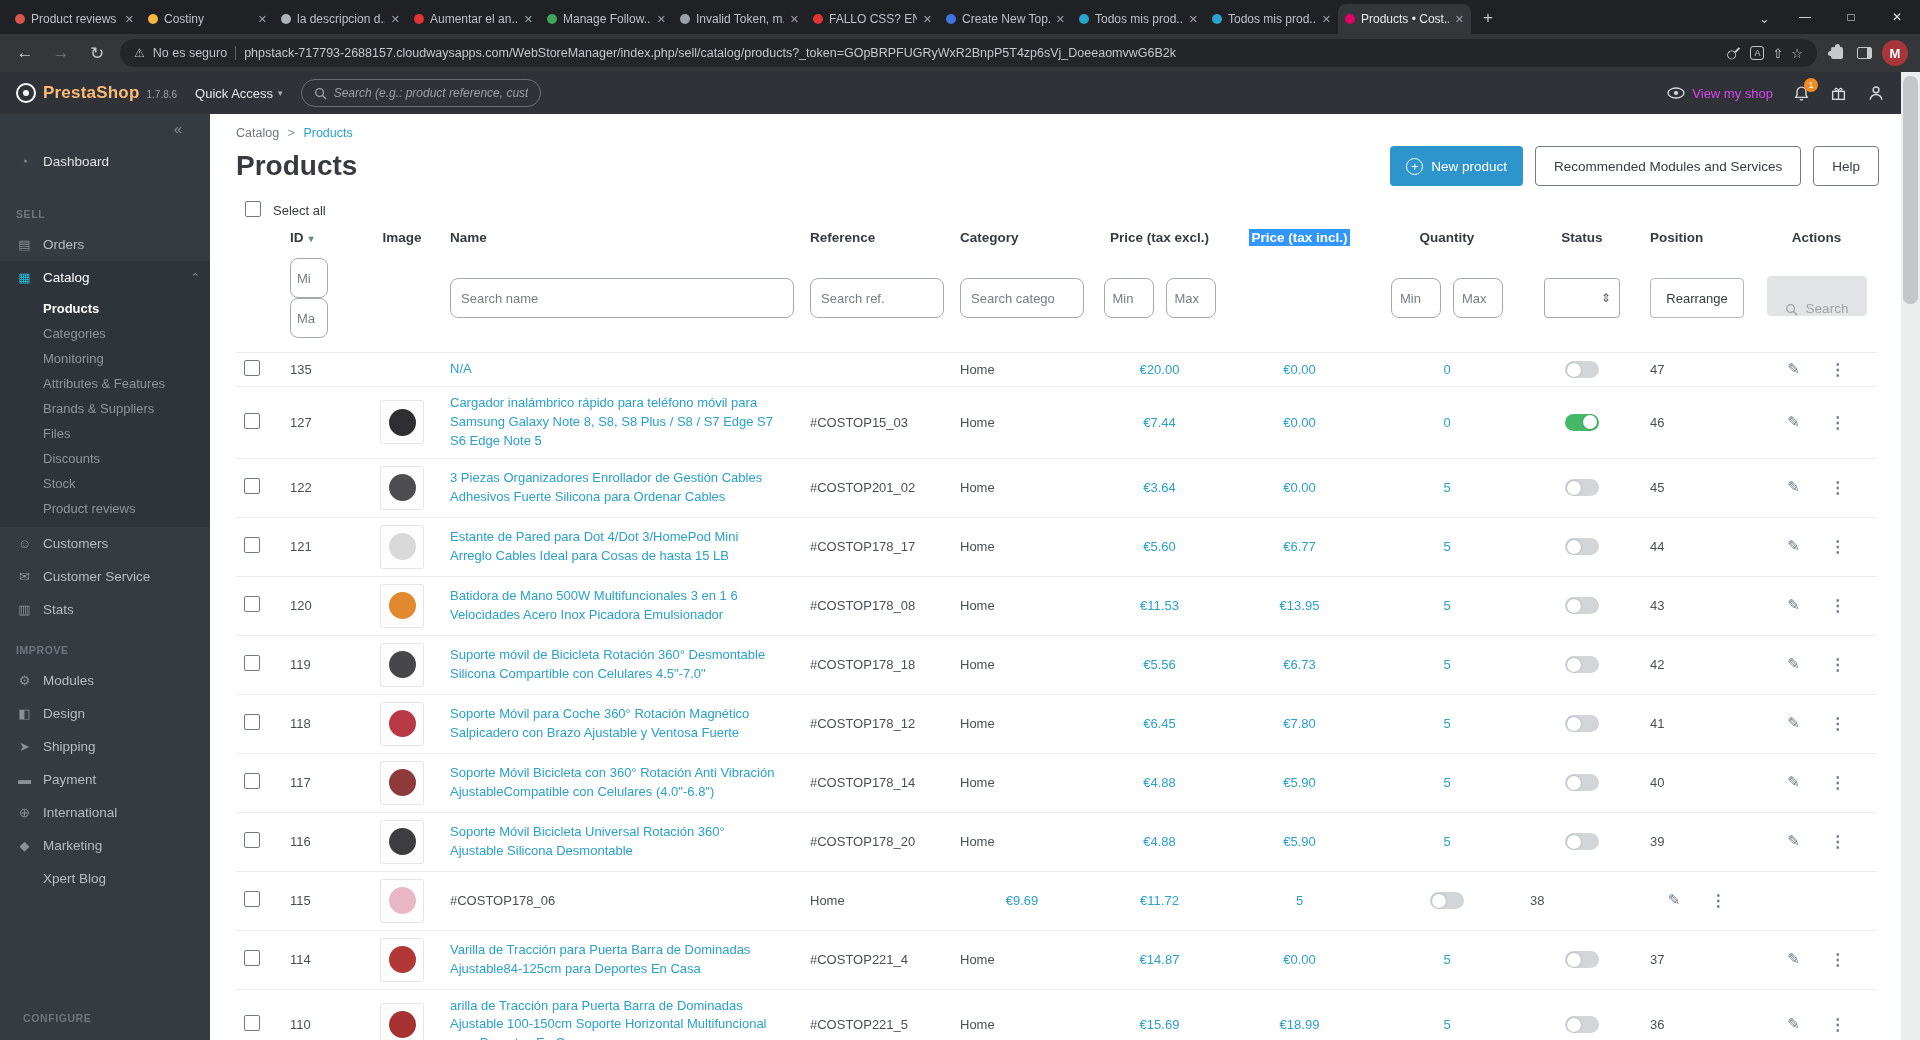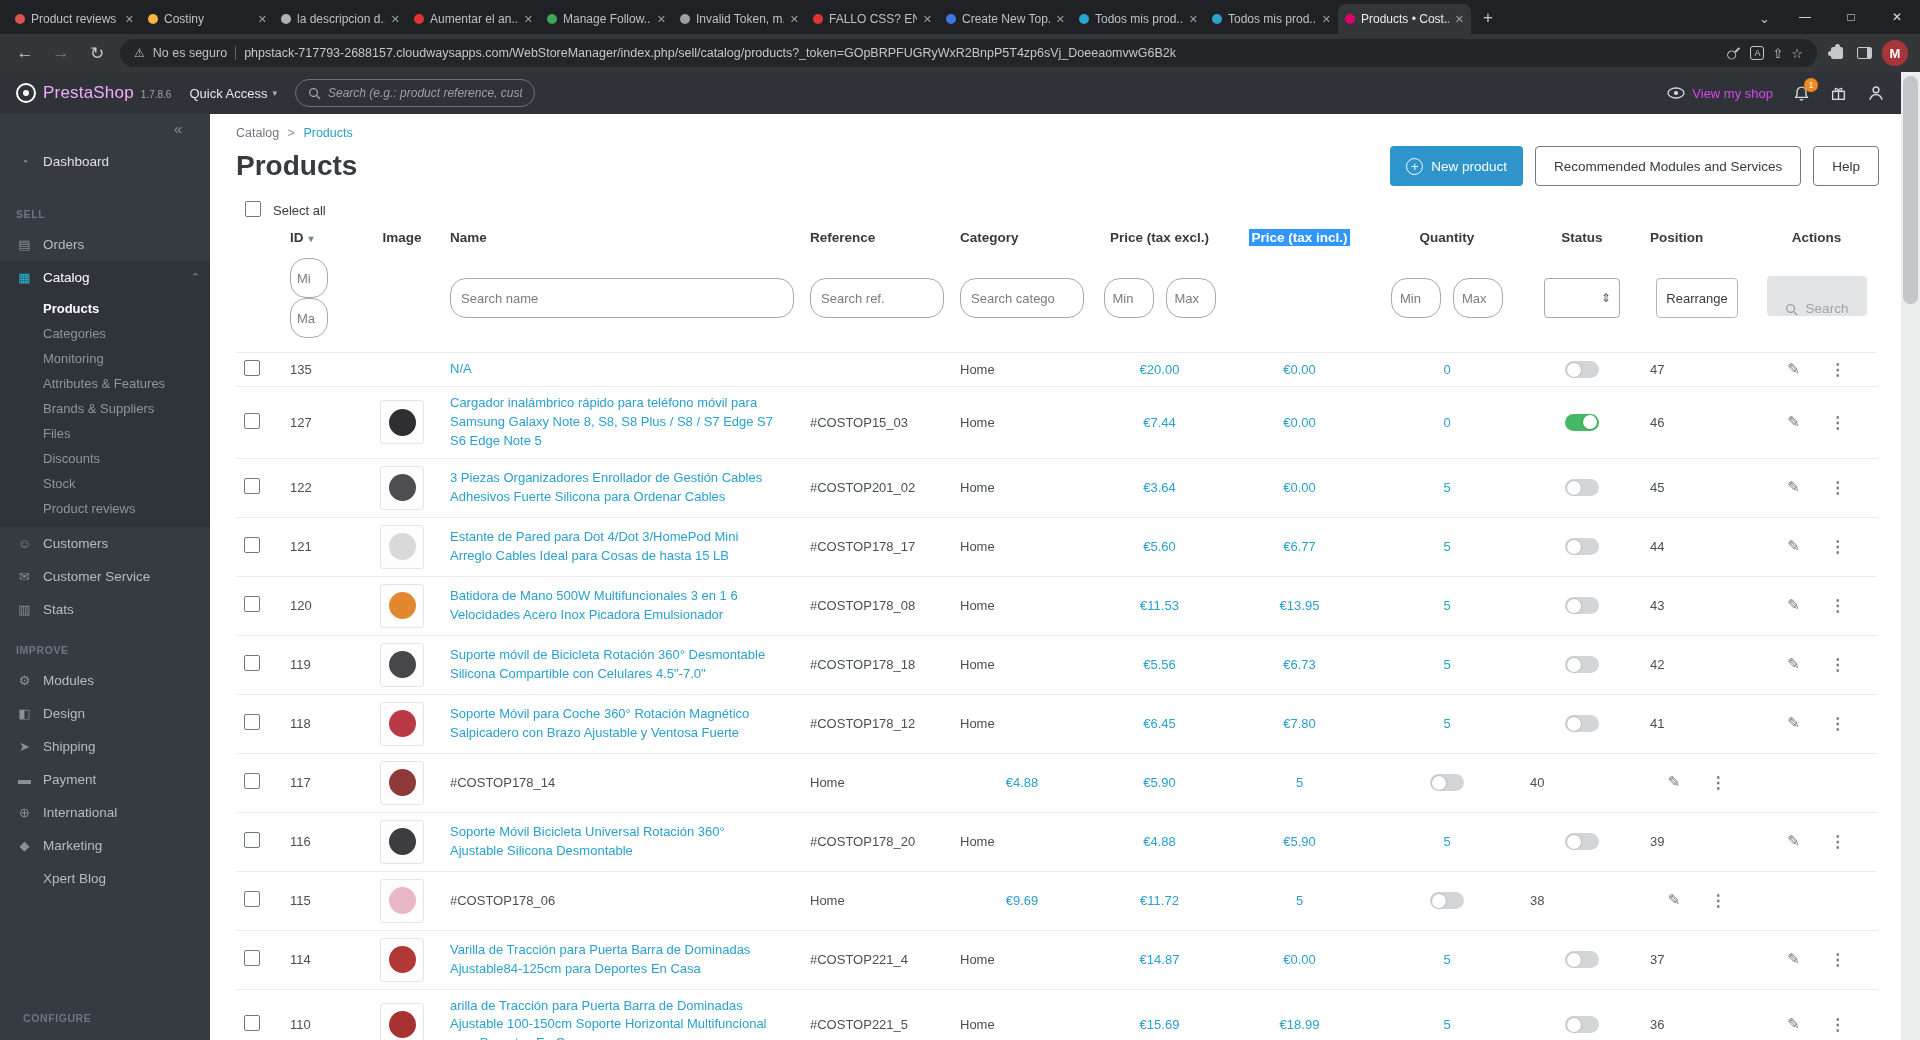--- a/index.html
+++ b/index.html
@@ -35,21 +35,21 @@
   .puzzle-icon::after { content:""; position:absolute; left:-3px; top:3.5px; width:5px; height:5px; border-radius:50%; background:#c6c9cc; }
   .panel-icon { position:relative; width:15px; height:12px; border:1.5px solid #c6c9cc; border-radius:2px; flex:none; }
   .panel-icon::after { content:""; position:absolute; right:0; top:0; bottom:0; width:4px; background:#c6c9cc; }
   .b-avatar { width:26px; height:26px; border-radius:50%; background:#a8353a; color:#fff; font-size:13px; font-weight:bold; display:flex; align-items:center; justify-content:center; flex:none; }
 
   
   .ps-topbar { position:absolute; top:72px; left:0; width:1901px; height:42px; background:#2f3338; display:flex; align-items:center; padding:0 16px; gap:18px; }
   .brand { display:flex; align-items:baseline; gap:7px; }
   .logo-mark { width:20px; height:20px; border:2.5px solid #fff; border-radius:50%; align-self:center; position:relative; }
   .logo-mark::after { content:""; position:absolute; left:5px; top:5px; width:6px; height:6px; background:#fff; border-radius:50%; }
-  .brand-name { color:#f0abfc; font-size:17px; font-weight:normal; letter-spacing:.2px; }
+  .brand-name { color:#fdba74; font-size:17px; font-weight:bold; letter-spacing:.2px; }
   .brand-ver { color:#9da3a8; font-size:10px; }
   .quick { color:#e6e8ea; font-size:13px; display:flex; align-items:center; gap:5px; }
   .quick .caret { font-size:9px; color:#aeb3b8; }
   .hsearch { width:240px; height:28px; border:1px solid #6b7177; border-radius:15px; display:flex; align-items:center; gap:7px; padding:0 12px; color:#9aa0a6; }
   .hsearch input { flex:1; background:transparent; border:none; outline:none; color:#c4c8cc; font-size:12px; font-style:italic; min-width:0; font-family:inherit; }
   .hsearch input::placeholder { color:#9aa0a6; }
   .tb-right { margin-left:auto; display:flex; align-items:center; gap:20px; }
   .viewshop { display:flex; align-items:center; gap:7px; color:#d946ef; font-size:13px; }
   .bell-wrap { position:relative; display:flex; }
   .badge { position:absolute; top:-7px; right:-8px; min-width:14px; height:14px; border-radius:7px; background:#f08a24; color:#fff; font-size:9px; display:flex; align-items:center; justify-content:center; padding:0 3px; }
@@ -88,27 +88,27 @@
   .sel-label { font-size:13px; color:#363a41; transform:translateY(1px); }
   .checkbox { width:16px; height:16px; border:1.5px solid #73787e; border-radius:2px; background:#fff; flex:none; display:inline-block; }
   .grid-row { display:grid; grid-template-columns:46px 80px 80px 360px 150px 140px 135px 145px 150px 120px 110px 129px; align-items:center; }
   .grid-row.head { padding:10px 0 9px; }
   .th { font-size:13.5px; font-weight:bold; color:#363a41; }
   .cell { padding:0 8px; min-width:0; }
   .center { text-align:center; }
   .sort-caret { color:#6c868e; font-size:10px; margin-left:5px; }
   .hl { background:#3297fd; color:#fff; padding:1px 2px; }
   .filters { padding:4px 0 14px; }
-  .f-input { height:40px; border:1px solid #a5a9ad; border-radius:16px; padding:0 10px; font-size:13px; color:#363a41; width:100%; font-family:inherit; outline:none; }
+  .f-input { height:40px; border:1px solid #a5a9ad; border-radius:8px; padding:0 10px; font-size:13px; color:#363a41; width:100%; font-family:inherit; outline:none; }
   .f-input::placeholder { color:#777d84; }
   .f-sm { width:38px; padding:0 6px; }
   .minmax { display:flex; gap:12px; justify-content:center; }
   .minmax .f-input { width:50px; padding:0 8px; }
   .f-select { width:76px; height:40px; border:1px solid #a5a9ad; border-radius:4px; margin:0 auto; display:flex; align-items:center; justify-content:flex-end; padding-right:8px; color:#555a60; font-size:12px; background:#fff; }
-  .btn-rearrange { height:40px; width:82px; background:#fff; border:1px solid #b3b7bb; border-radius:4px; color:#363a41; font-size:13px; font-family:inherit; }
+  .btn-rearrange { height:40px; width:94px; background:#fff; border:1px solid #b3b7bb; border-radius:4px; color:#363a41; font-size:13px; font-family:inherit; }
   .btn-search { height:40px; width:100px; background:#e3e4e5; border:none; border-radius:4px; color:#9fa3a8; font-size:13.5px; font-family:inherit; display:inline-flex; align-items:flex-end; justify-content:center; gap:8px; }
   .prod-row { border-top:1px solid #ececec; padding:7px 0; }
   .prod-row .cell { font-size:13px; color:#4a4f54; }
   .name-link { color:#2aa0cb; text-decoration:none; font-size:13px; line-height:1.45; display:block; padding-right:14px; }
   .val-link { color:#2aa0cb; text-decoration:none; font-size:13px; }
   .c-pe, .c-pi, .c-qty { text-align:center; }
   .c-img { display:flex; justify-content:center; }
   .thumb { width:44px; height:44px; border:1px solid #e3e5e7; border-radius:3px; background:#fdfdfd; display:flex; align-items:center; justify-content:center; }
   .thumb-dot { width:27px; height:27px; border-radius:50%; }
   .c-status { display:flex; justify-content:center; }
@@ -600,20 +600,23 @@
           </div>
         </div>
         <div class="grid-row prod-row">
           <div class="cell"><span class="checkbox"></span></div>
           <div class="cell"><span>117</span></div>
           <div class="cell c-img">
             <span class="thumb">
               <span class="thumb-dot" style="background: rgb(142, 58, 58);"></span>
             </span>
           </div>
+          <div class="cell">
+            <a class="name-link">Soporte Móvil Bicicleta con 360° Rotación Anti Vibración AjustableCompatible con Celulares (4.0"-6.8")</a>
+          </div>
           <div class="cell"><span>#COSTOP178_14</span></div>
           <div class="cell"><span>Home</span></div>
           <div class="cell c-pe"><a class="val-link">€4.88</a></div>
           <div class="cell c-pi"><a class="val-link">€5.90</a></div>
           <div class="cell c-qty"><a class="val-link">5</a></div>
           <div class="cell c-status">
             <span class="toggle">
               <span class="knob"></span>
             </span>
           </div>

